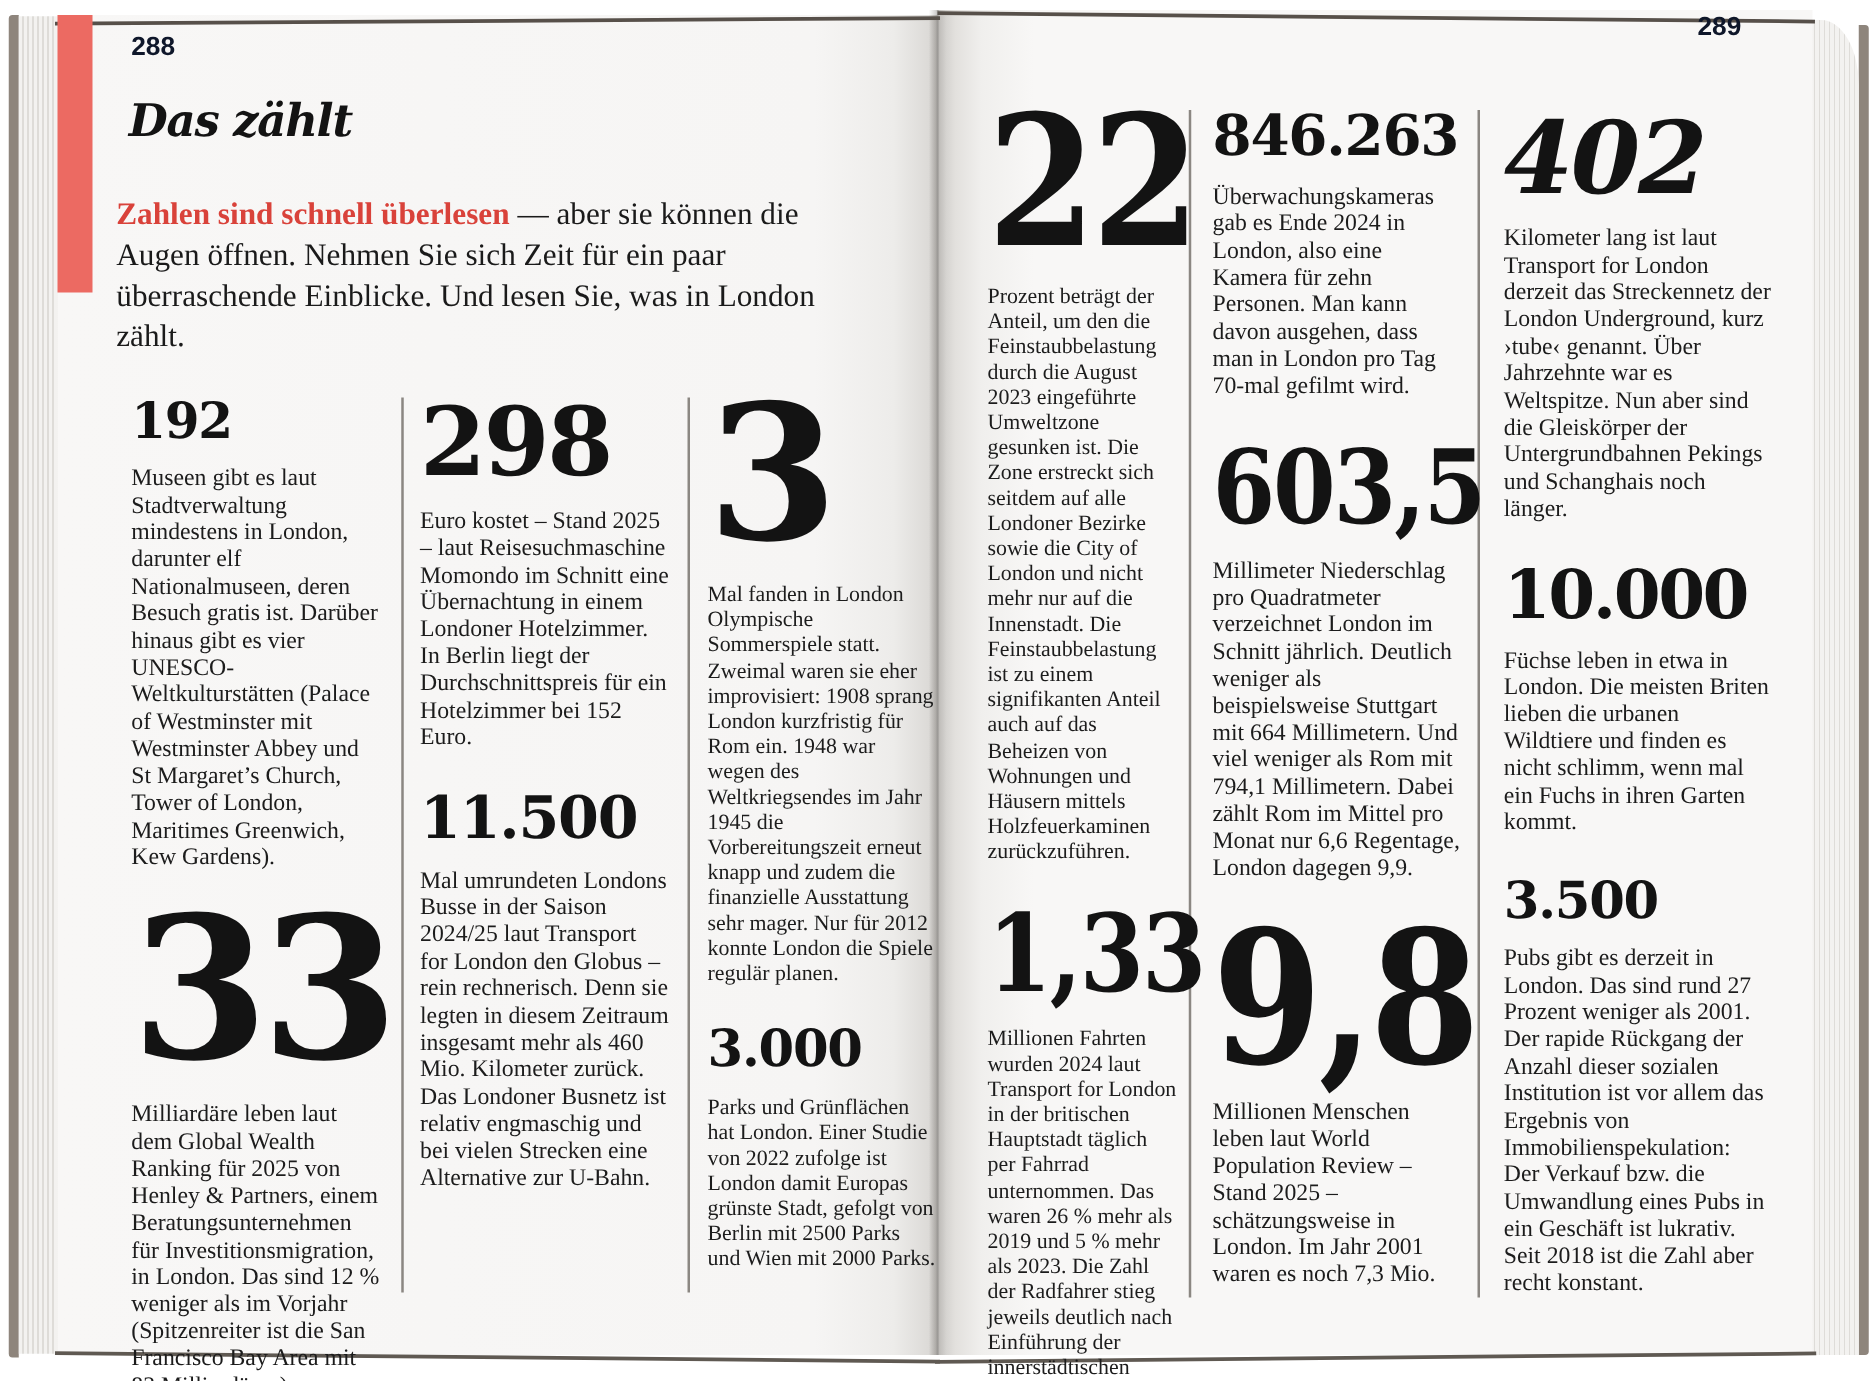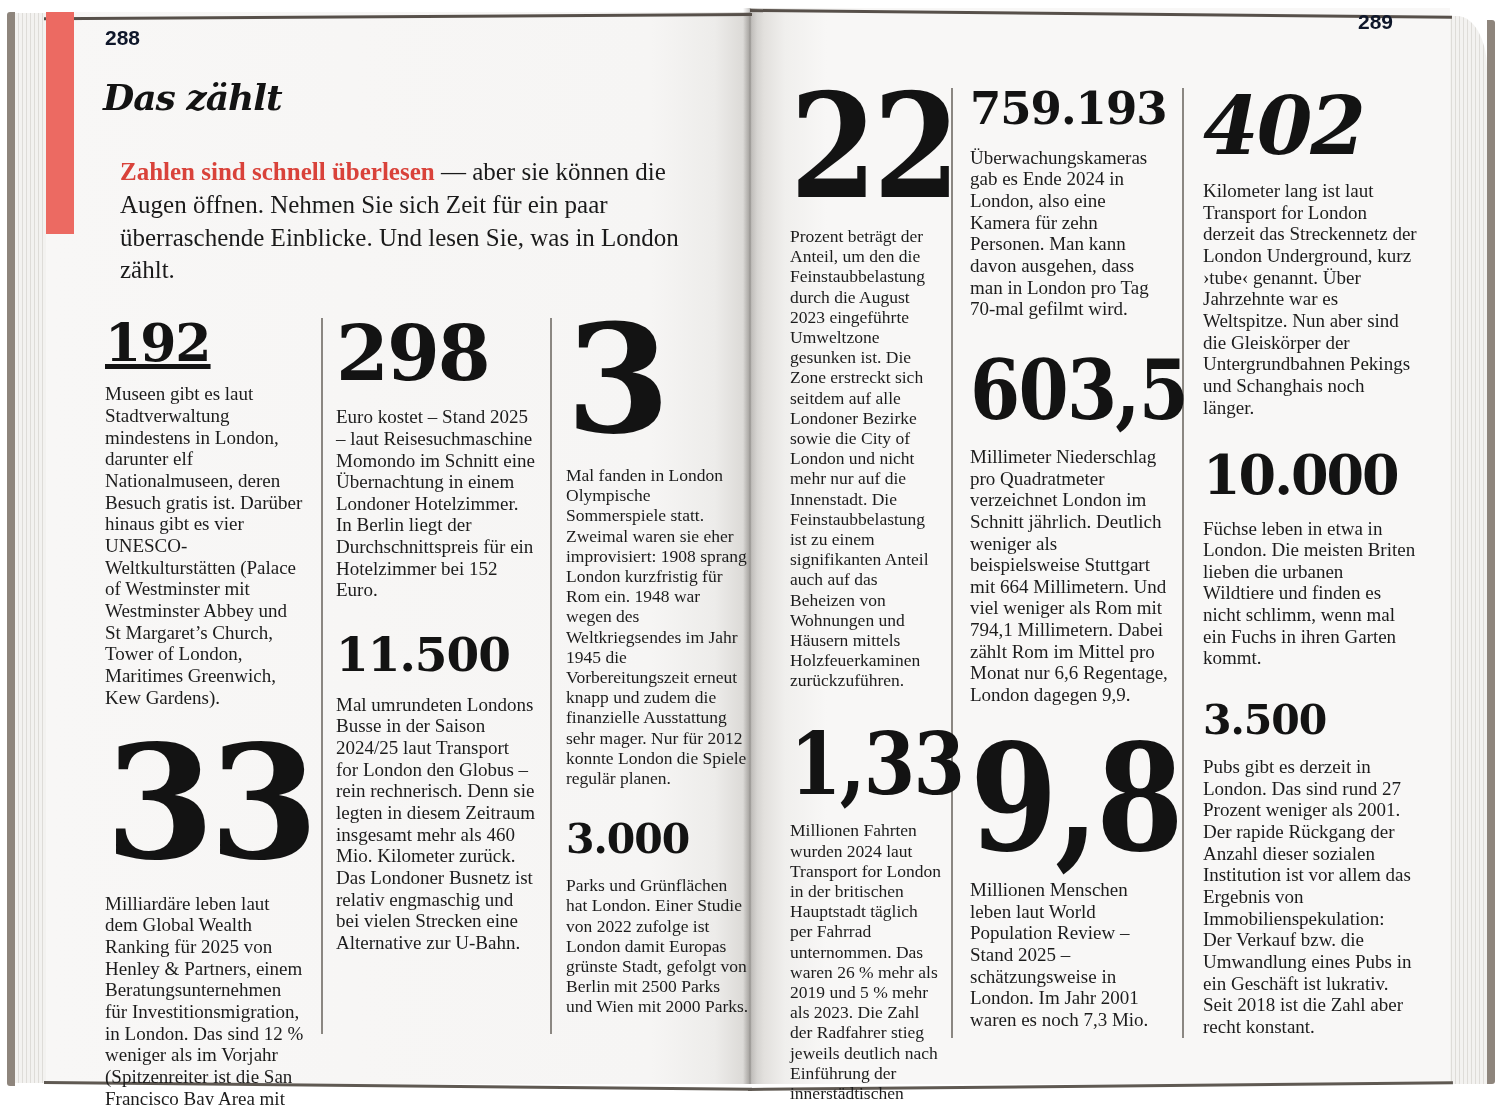--- a/index.html
+++ b/index.html
@@ -40,21 +40,21 @@
 
   
   .red-tab{position:absolute;left:46px;top:12px;width:28px;height:222px;background:#ec6a62;}
 
   
   .pagenum{position:absolute;font-family:"Liberation Sans",sans-serif;font-weight:700;font-size:21px;color:#0f172a;}
   .pagenum-left{left:105px;top:26px;}
   .pagenum-right{left:1358px;top:10px;}
   .title{position:absolute;left:103px;top:76px;font-family:"DejaVu Serif",serif;font-weight:700;
     font-size:36px;letter-spacing:-1px;color:#131313;font-style:italic;}
-  .intro{position:absolute;left:120px;top:156px;width:592px;font-size:25px;line-height:1.31;color:#1a1a1a;}
+  .intro{position:absolute;left:93px;top:156px;width:592px;font-size:25px;line-height:1.31;color:#1a1a1a;}
   .intro b{color:#d9423a;}
 
   
   .cols{display:flex;position:absolute;align-items:flex-start;}
   .lp-cols{left:105px;top:318px;}
   .rp-cols{left:790px;top:88px;}
   .vsep{width:2px;background:#8b8782;flex:0 0 auto;}
   .lp-cols .vsep{height:716px;}
   .rp-cols .vsep{height:950px;}
   .col{box-sizing:border-box;flex:0 0 auto;}
@@ -65,21 +65,21 @@
   .rp-c2{width:229px;padding:0 13px 0 17px;}
   .rp-c3{width:233px;padding-left:19px;}
 
   .stat{margin-bottom:32px;}
   .stat:last-child{margin-bottom:0;}
   .num{margin:0 0 16px 0;font-family:"DejaVu Serif",serif;font-weight:700;color:#131313;line-height:0.95;}
   .txt{font-size:19px;line-height:1.14;color:#1c1c1c;hyphens:auto;}
   .txt-cond{font-size:17.5px;line-height:1.155;}
 
   
-  .fs192{font-size:52px;letter-spacing:-1px;text-decoration:underline;}
+  .fs192{font-size:40px;letter-spacing:-1px;}
   .fs33{font-size:158px;letter-spacing:-6px;line-height:0.8;margin-bottom:26px;}
   .fs298{font-size:76px;letter-spacing:-2px;}
   .fs11500{font-size:47px;letter-spacing:-1px;}
   .fs3{font-size:150px;line-height:0.82;margin-bottom:24px;}
   .fs3000{font-size:41px;letter-spacing:-1px;}
   .fs22{font-size:145px;line-height:0.8;letter-spacing:-4px;transform:scaleX(0.86);transform-origin:left bottom;margin-bottom:22px;}
   .fs133{font-size:86px;letter-spacing:-2px;transform:scaleX(0.86);transform-origin:left bottom;}
   .fs943000{font-size:45px;letter-spacing:-1px;}
   .fs6035{font-size:82px;letter-spacing:-2px;transform:scaleX(0.88);transform-origin:left bottom;}
   .fs98{font-size:148px;line-height:0.82;letter-spacing:-3px;transform:scaleX(0.85);transform-origin:left bottom;margin-bottom:20px;}
@@ -156,21 +156,21 @@
         <div class="txt txt-cond">Prozent beträgt der Anteil, um den die Feinstaubbelastung durch die August 2023 eingeführte Umweltzone gesunken ist. Die Zone erstreckt sich seitdem auf alle Londoner Bezirke sowie die City of London und nicht mehr nur auf die Innenstadt. Die Feinstaubbelastung ist zu einem signifikanten Anteil auch auf das Beheizen von Wohnungen und Häusern mittels Holzfeuerkaminen zurückzuführen.</div>
       </div>
       <div class="stat">
         <div class="num fs133">1,33</div>
         <div class="txt txt-cond">Millionen Fahrten wurden 2024 laut Transport for London in der britischen Hauptstadt täglich per Fahrrad unternommen. Das waren 26 % mehr als 2019 und 5 % mehr als 2023. Die Zahl der Radfahrer stieg jeweils deutlich nach Einführung der innerstädtischen Maut, nach der Finanzkrise im Jahr 2008 und nach der Einrichtung separater Fahrradspuren.</div>
       </div>
     </div>
     <div class="vsep"></div>
     <div class="col rp-c2">
       <div class="stat">
-        <div class="num fs943000">759.193</div>
+        <div class="num fs943000">846.263</div>
         <div class="txt">Überwachungskameras gab es Ende 2024 in London, also eine Kamera für zehn Personen. Man kann davon ausgehen, dass man in London pro Tag 70-mal gefilmt wird.</div>
       </div>
       <div class="stat">
         <div class="num fs6035">603,5</div>
         <div class="txt">Millimeter Niederschlag pro Quadratmeter verzeichnet London im Schnitt jährlich. Deutlich weniger als beispielsweise Stuttgart mit 664 Millimetern. Und viel weniger als Rom mit 794,1 Millimetern. Dabei zählt Rom im Mittel pro Monat nur 6,6 Regentage, London dagegen 9,9.</div>
       </div>
       <div class="stat">
         <div class="num fs98">9,8</div>
         <div class="txt">Millionen Menschen leben laut World Population Review – Stand 2025 – schätzungsweise in London. Im Jahr 2001 waren es noch 7,3 Mio.</div>
       </div>

